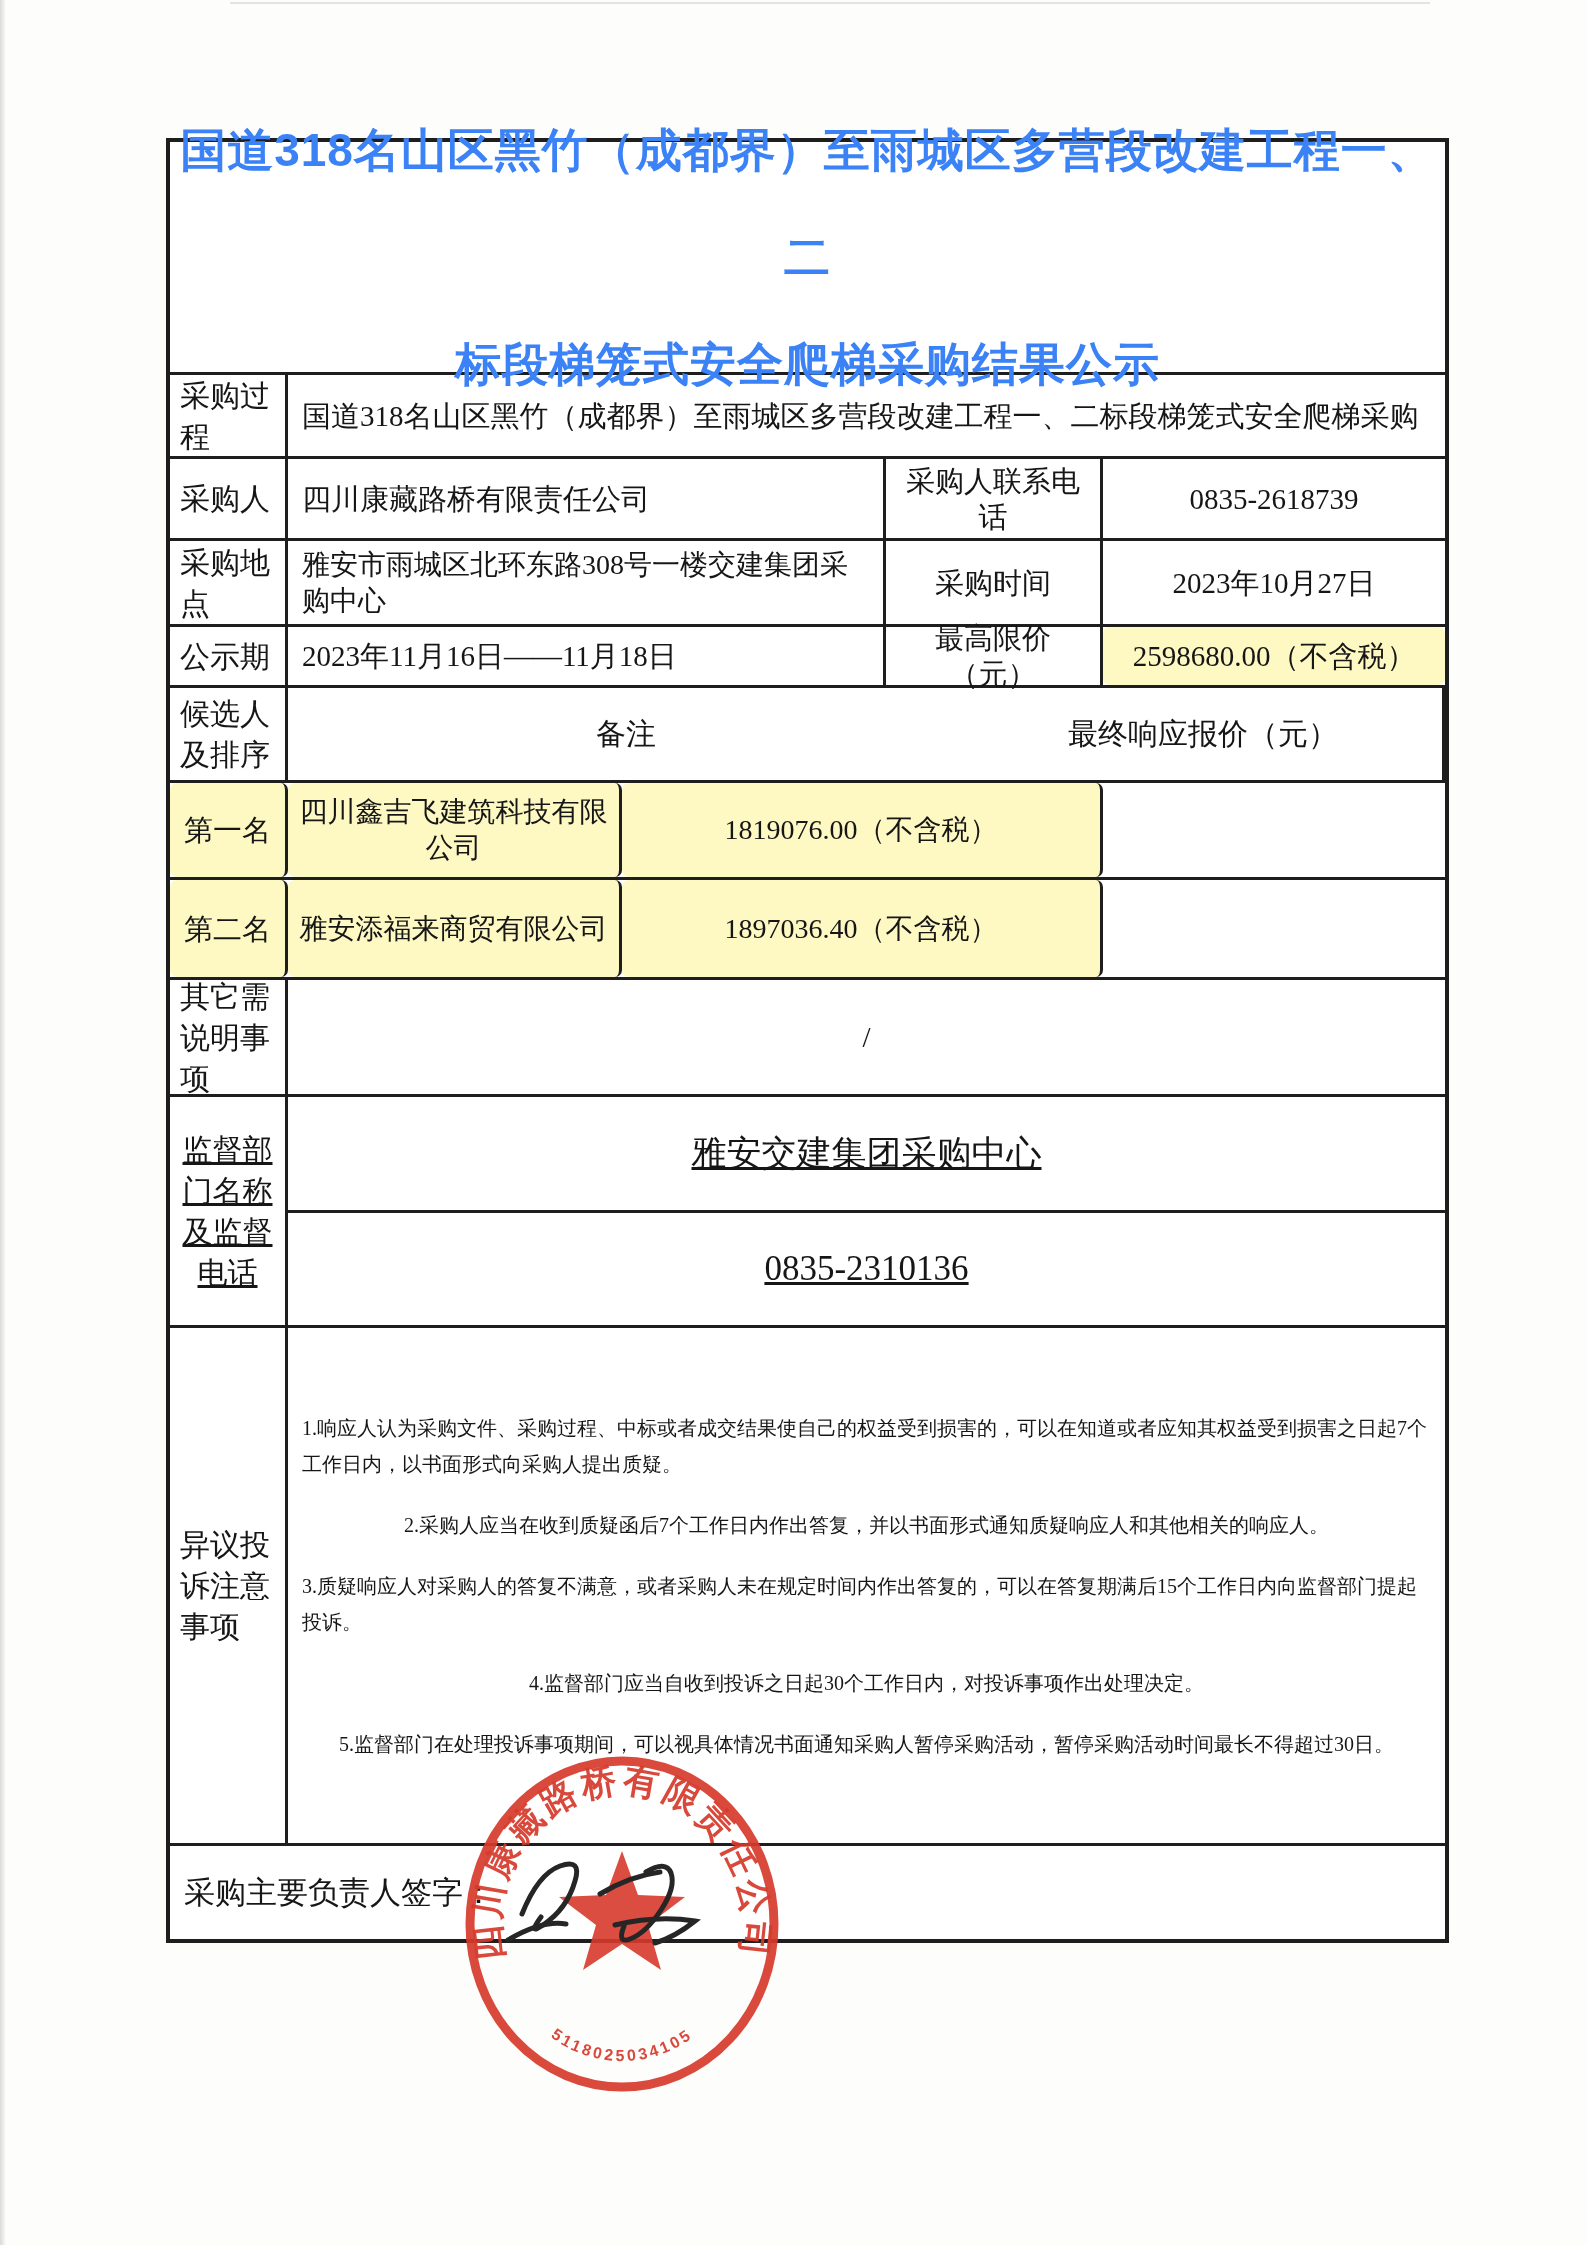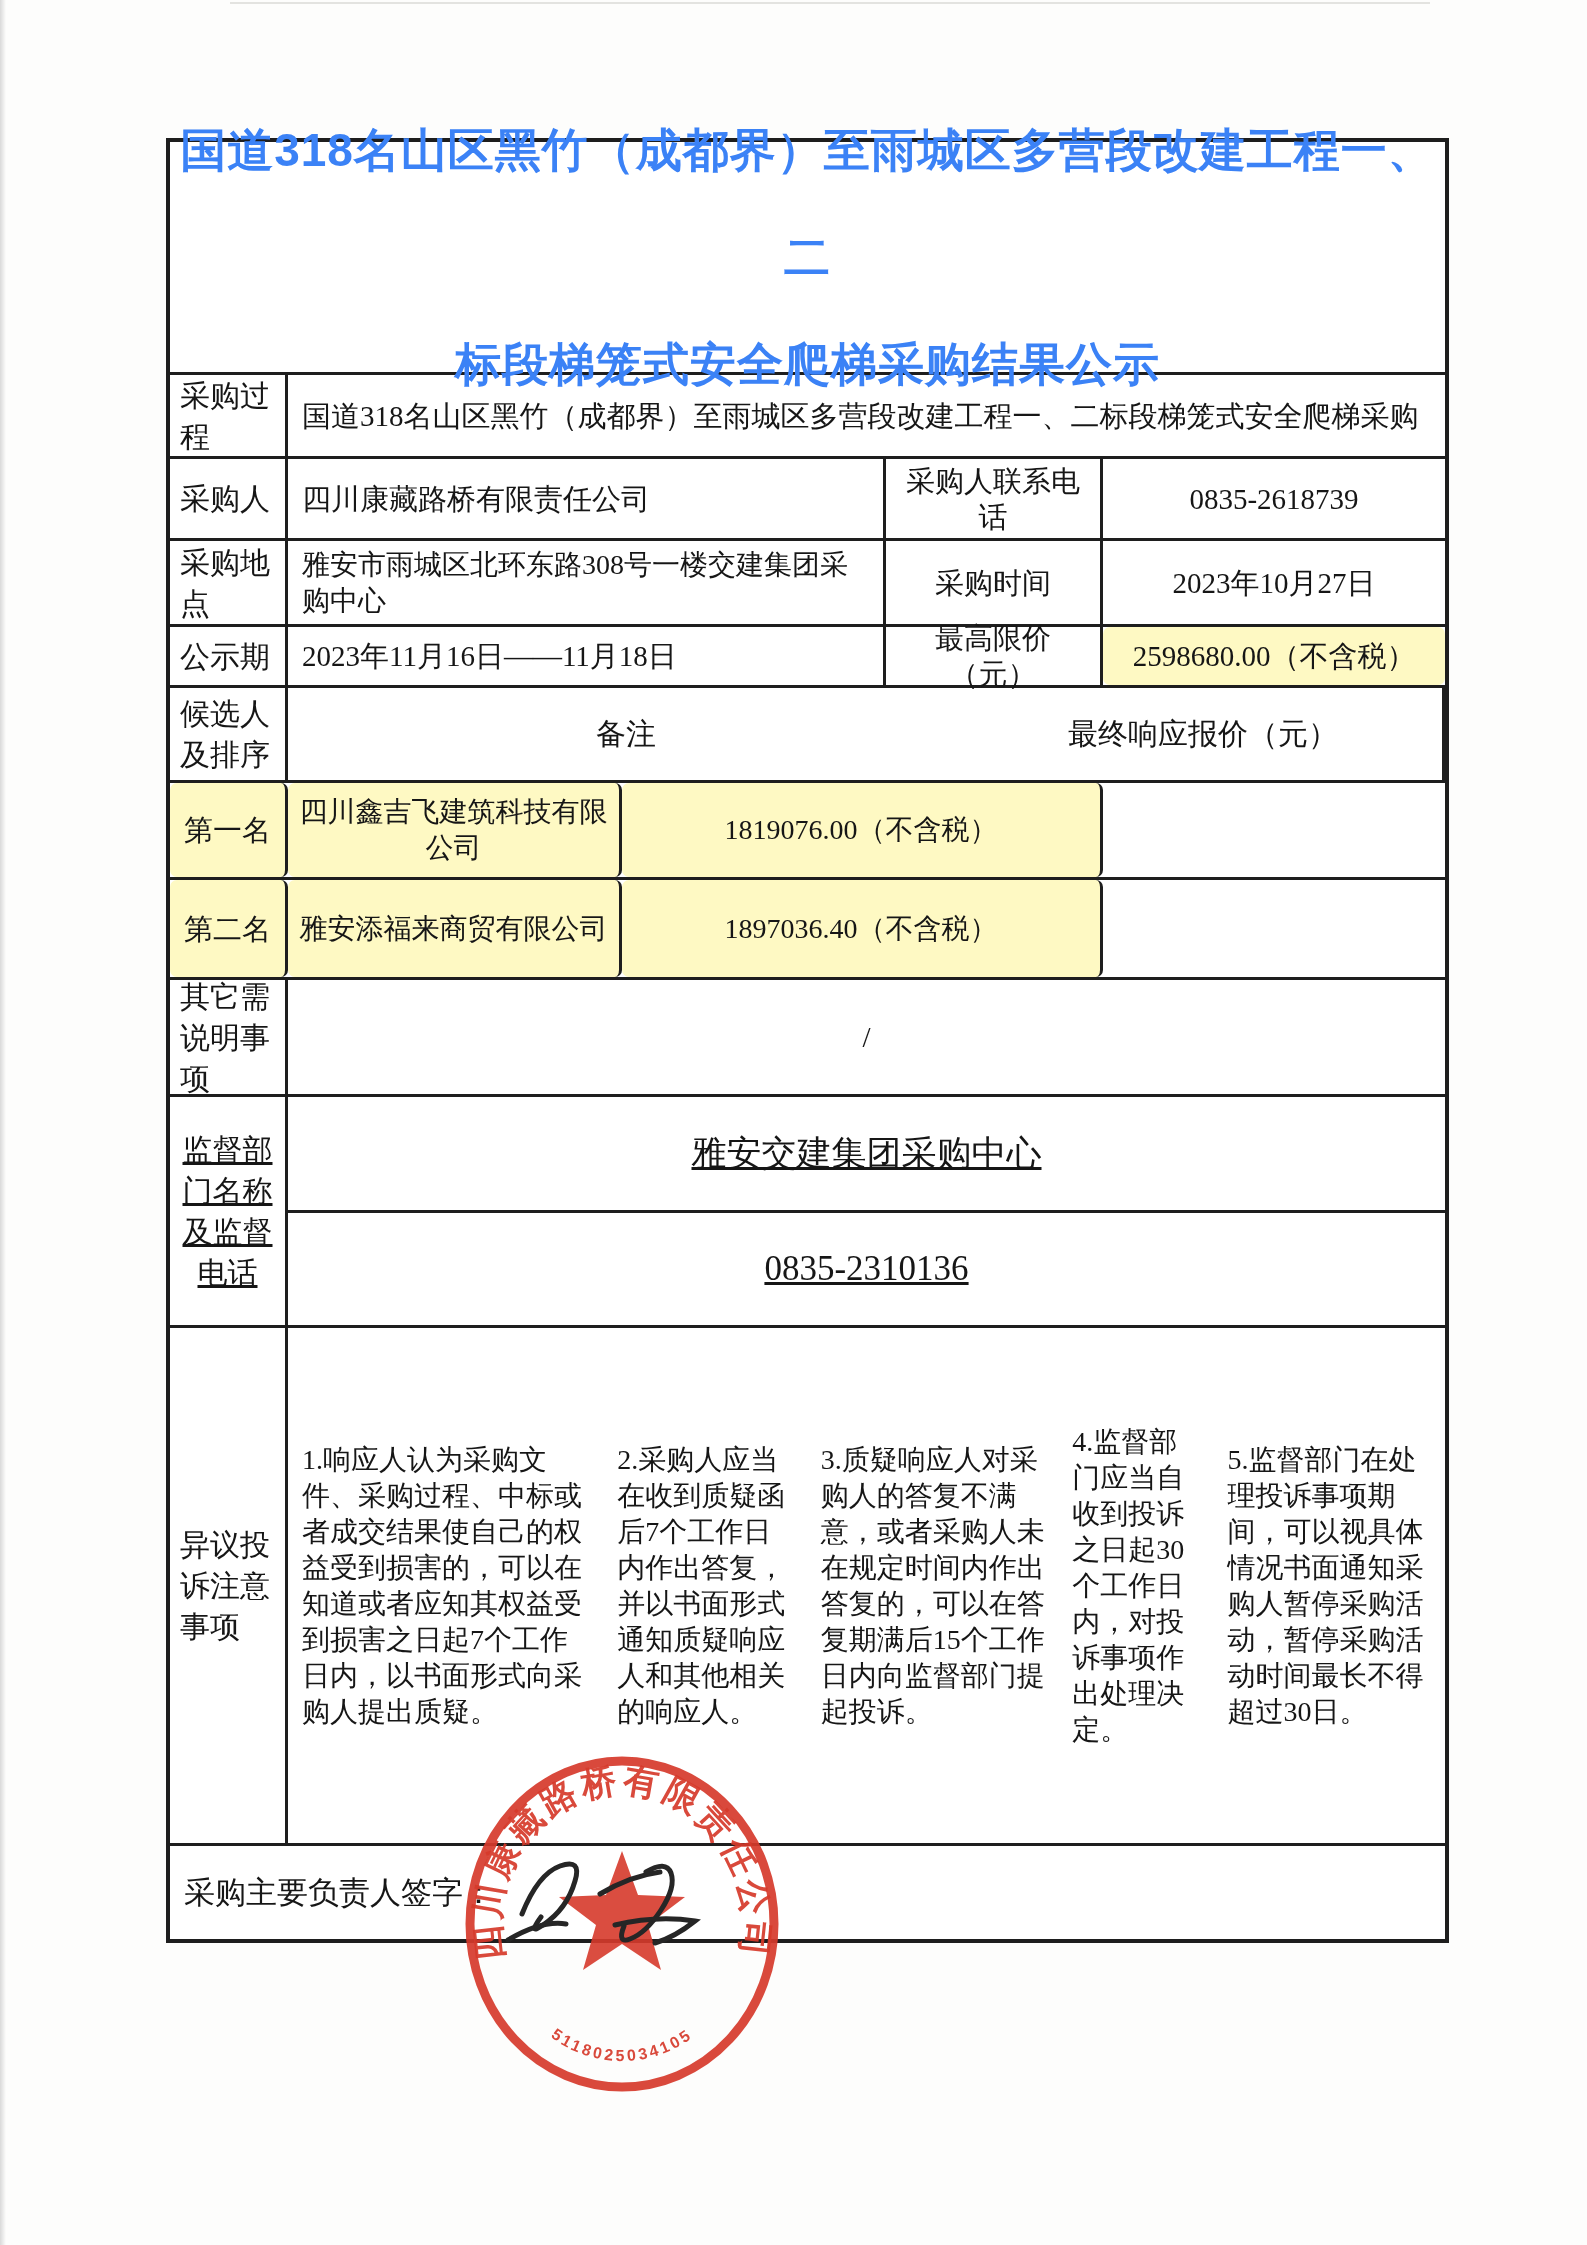--- a/index.html
+++ b/index.html
@@ -64,22 +64,22 @@
   .hl{background:#fef9c3;border-radius:7px;}
 
   .hdr-cell{font-size:30px;}
 
   .sup-right{flex:1;display:flex;flex-direction:column;}
   .sup-sub{flex:1;display:flex;align-items:center;justify-content:center;
     font-size:35px;box-sizing:border-box;}
   .sup-sub.first{border-bottom:3px solid #1e1e1e;}
 
   .obj-text{
-    flex:1;align-self:stretch;display:flex;flex-direction:row;justify-content:center;
-    padding:0 14px;font-size:28px;line-height:36px;gap:25px;
+    flex:1;align-self:stretch;display:flex;flex-direction:column;justify-content:center;
+    padding:0 14px;font-size:20px;line-height:36px;gap:25px;
   }
   .sig-cell{width:100%;padding:0 14px;font-size:31px;display:flex;align-items:center;}
 
   
   .stamp{position:absolute;left:450px;top:1752px;width:345px;height:350px;pointer-events:none;}
   .stamp-red{fill:#d63a2b;}
   .stamp text{fill:#d63a2b;}
 </style>
 </head>
 <body>

